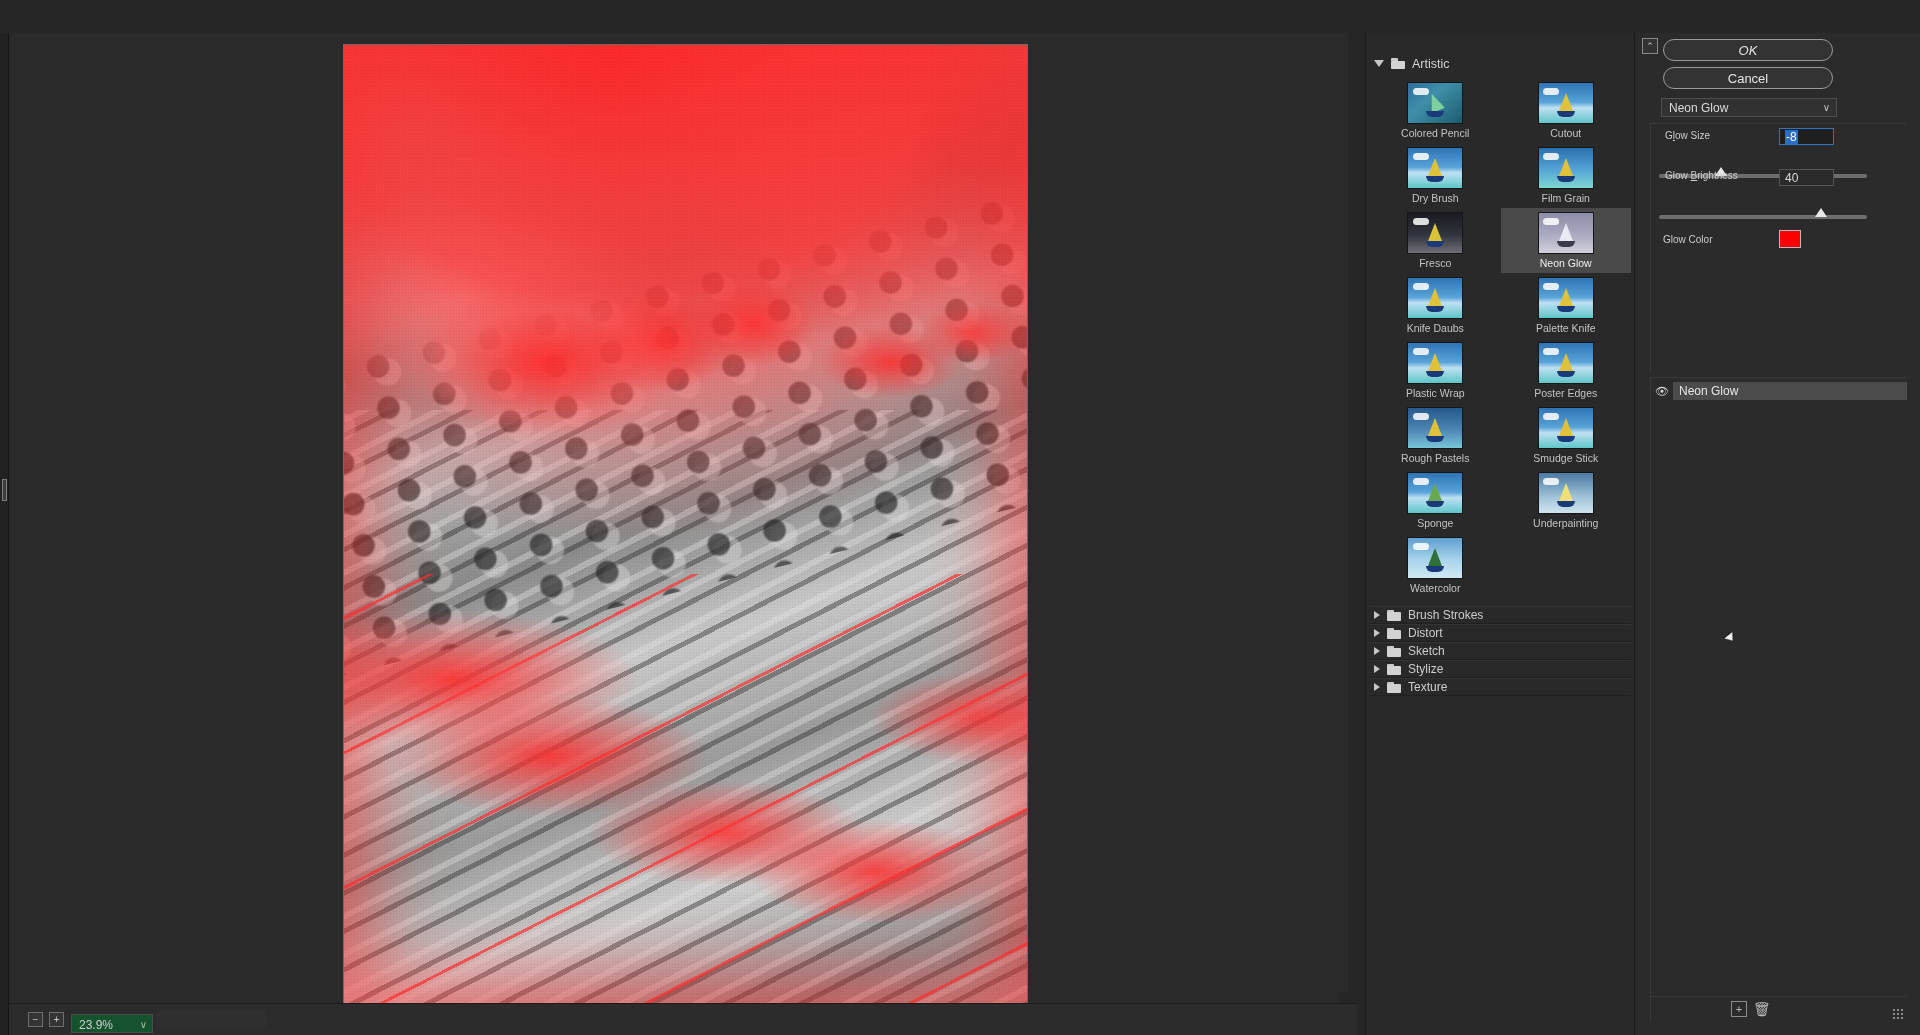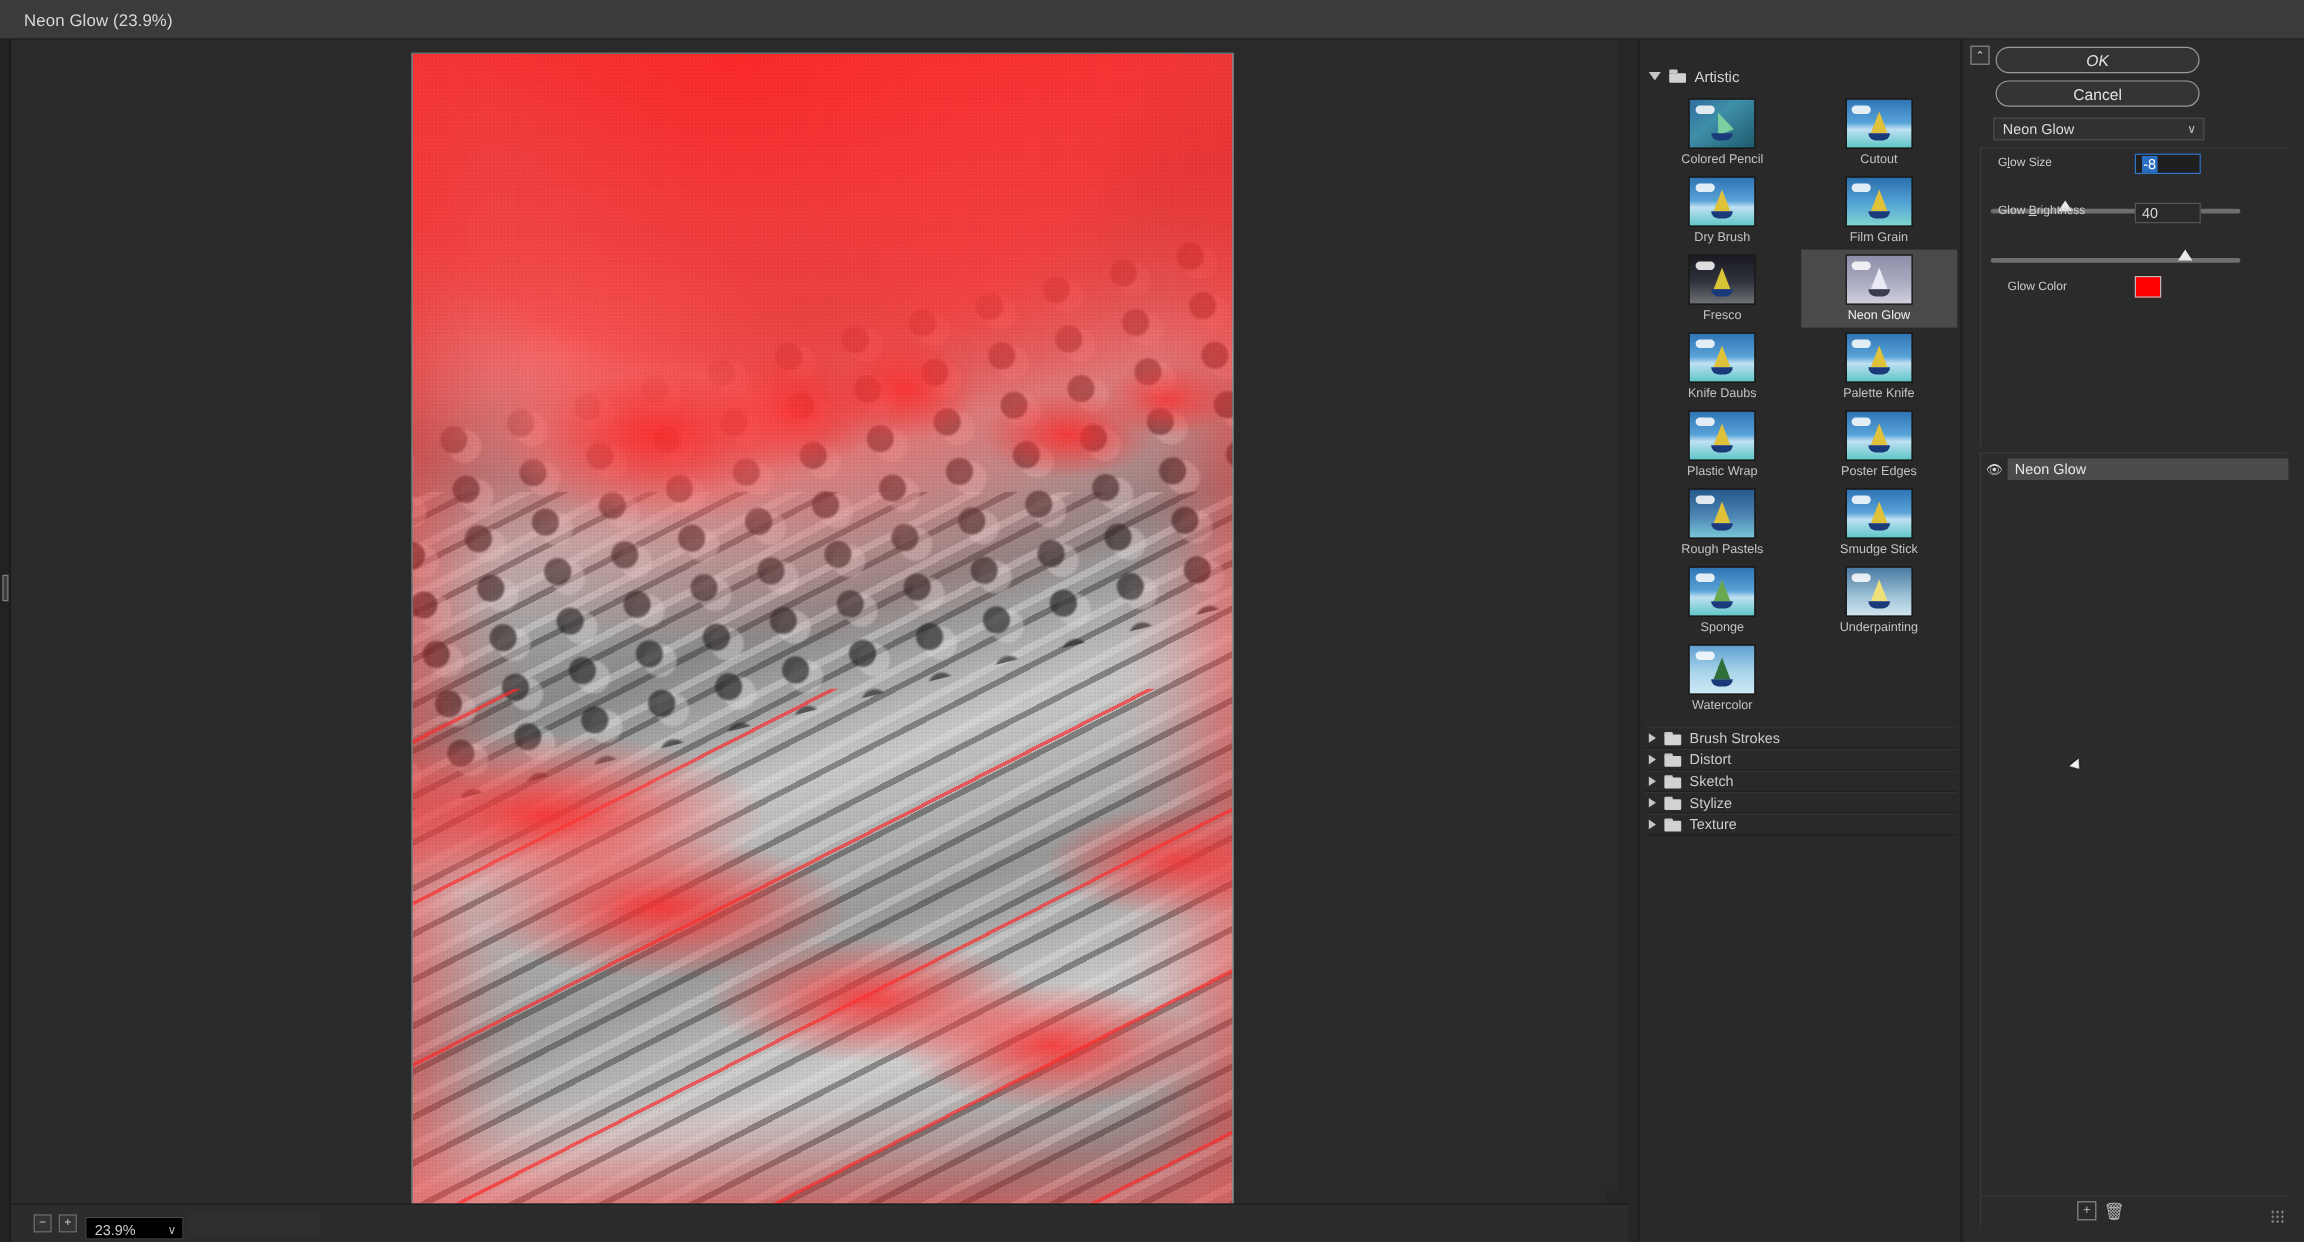--- a/index.html
+++ b/index.html
@@ -128,21 +128,21 @@
   .zb-btn {
     position: absolute; top: 8px; width: 15px; height: 15px;
     border: 1px solid #6e6e6e; background: #343434;
     color: #c8c8c8; font-size: 10px; line-height: 13px; text-align: center;
     cursor: pointer;
   }
   .zb-minus { left: 19px; }
   .zb-plus  { left: 40px; }
   .zb-combo {
     position: absolute; left: 62px; top: 10px; width: 82px; height: 19px;
-    background: #000000; border: 1px solid #4a4a4a;
+    background: #14532d; border: 1px solid #4a4a4a;
   }
   .zb-combo .val {
     position: absolute; left: 7px; top: 3px; font-size: 12px; color: #cfcfcf;
   }
   .zb-combo .chev {
     position: absolute; right: 5px; top: 4px; font-size: 10px; color: #b4b4b4;
   }
   .zb-track {
     position: absolute; left: 148px; top: 6px; width: 110px; height: 19px;
     background: #2f2f2f;
@@ -378,23 +378,20 @@
     border-bottom: 5px solid transparent;
     transform: rotate(51deg);
     filter: drop-shadow(0 0 1px #000);
   }
 </style>
 </head>
 <body>
 
 <div class="app">
 
-  <div class="titlebar">
-    <div class="titlebar-text">Neon Glow (23.9%)</div>
-  </div>
 
   <div class="workarea">
 
     <div class="left-rail">
       <div class="left-rail-handle"></div>
     </div>
 
     <div class="preview-pane">
       <div class="preview-canvas-area">
         <div class="preview-image">
@@ -611,21 +608,21 @@
         </div>
 
         <div class="param-label" style="left:14px; top:46px;"><span>Glow </span><u>B</u><span>rightness</span></div>
         <div class="param-field" style="left:128px; top:45px;">
           <span class="txt">40</span>
         </div>
         <div class="slider" style="top:91px;">
           <span class="thumb" style="left:78%;"></span>
         </div>
 
-        <div class="param-label" style="left:22px; top:110px;">Glow Color</div>
+        <div class="param-label" style="left:12px; top:110px;">Glow Color</div>
         <div class="color-swatch" style="left:128px; top:106px; background:#FF0000;"></div>
       </div>
 
       <div class="layers">
         <div class="layer-row">
           <span class="eye">👁</span>
           <span class="layer-name">Neon Glow</span>
         </div>
         <div class="layer-tools">
           <div class="tool-icon tool-new">+</div>

